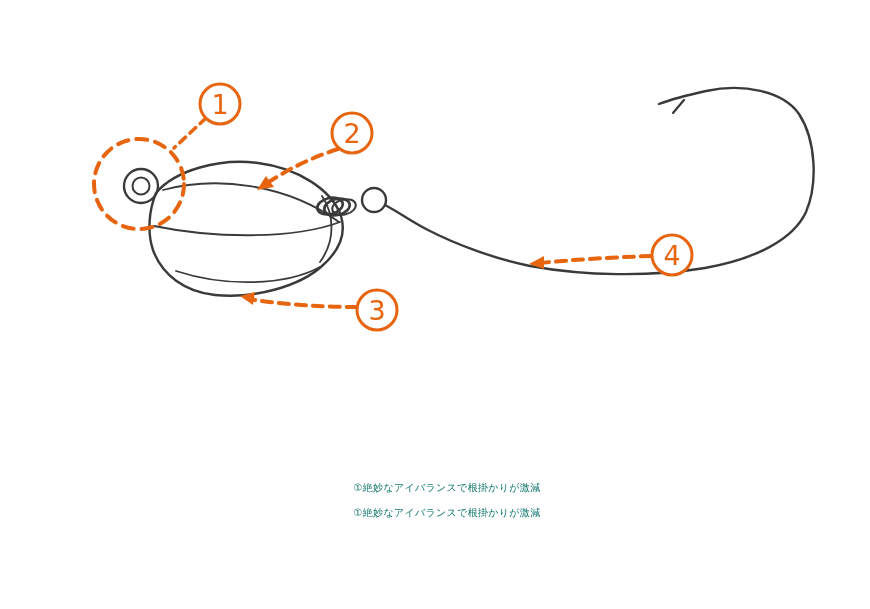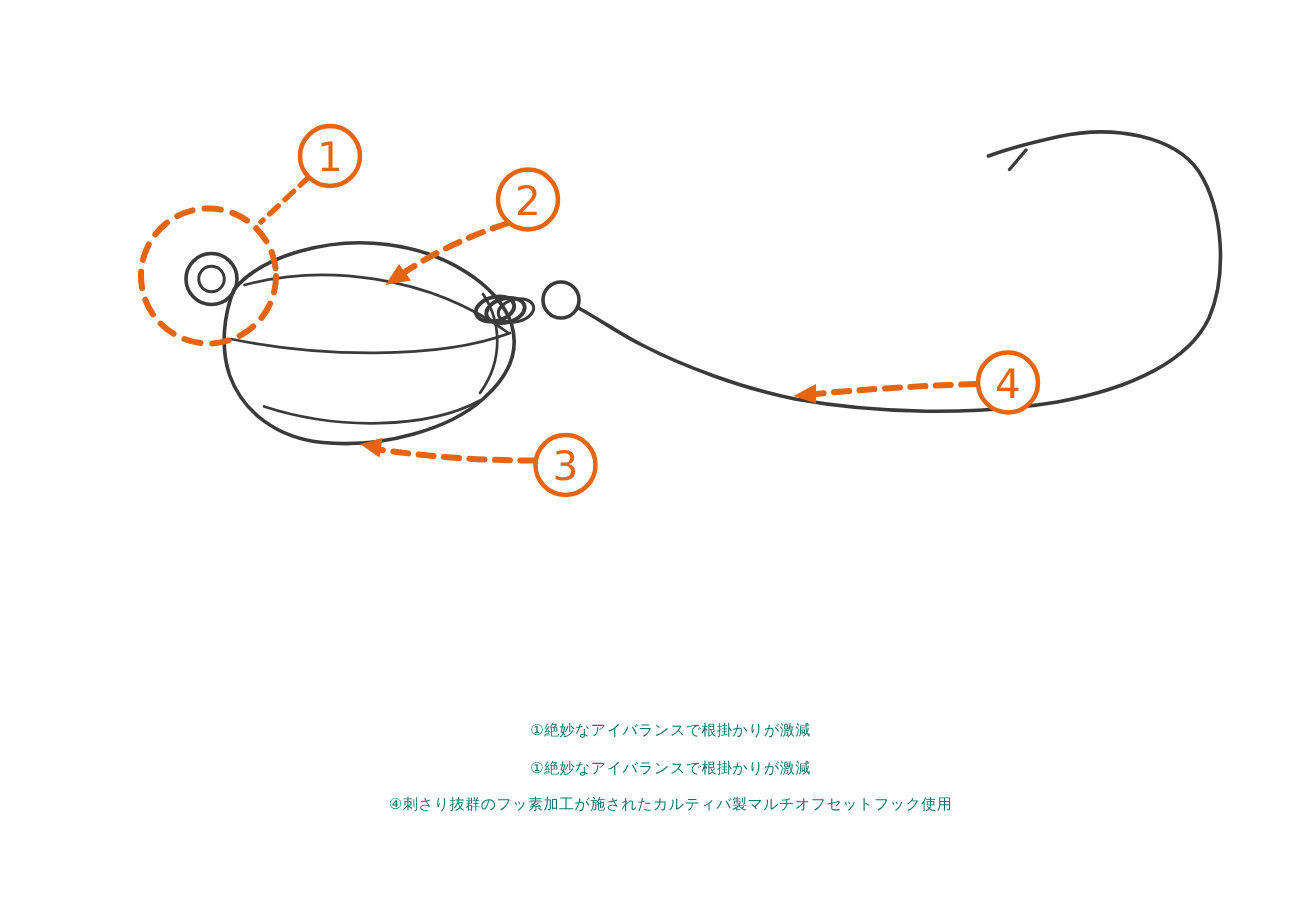--- a/index.html
+++ b/index.html
@@ -146,16 +146,15 @@
 
     <g>
       <circle class="badge-circle" cx="672" cy="255" r="20"></circle>
       <text class="badge-num" x="672" y="265">4</text>
     </g>
   </svg>
 
   <div class="legend">
     <div class="legend-line">①絶妙なアイバランスで根掛かりが激減</div>
     <div class="legend-line">①絶妙なアイバランスで根掛かりが激減</div>
-    <div class="legend-line">④刺さり抜群のフッ素加工が施されたカルティバ製マルチオフセットフック使用</div>
   </div>
 
 </div>
 
 </body></html>

